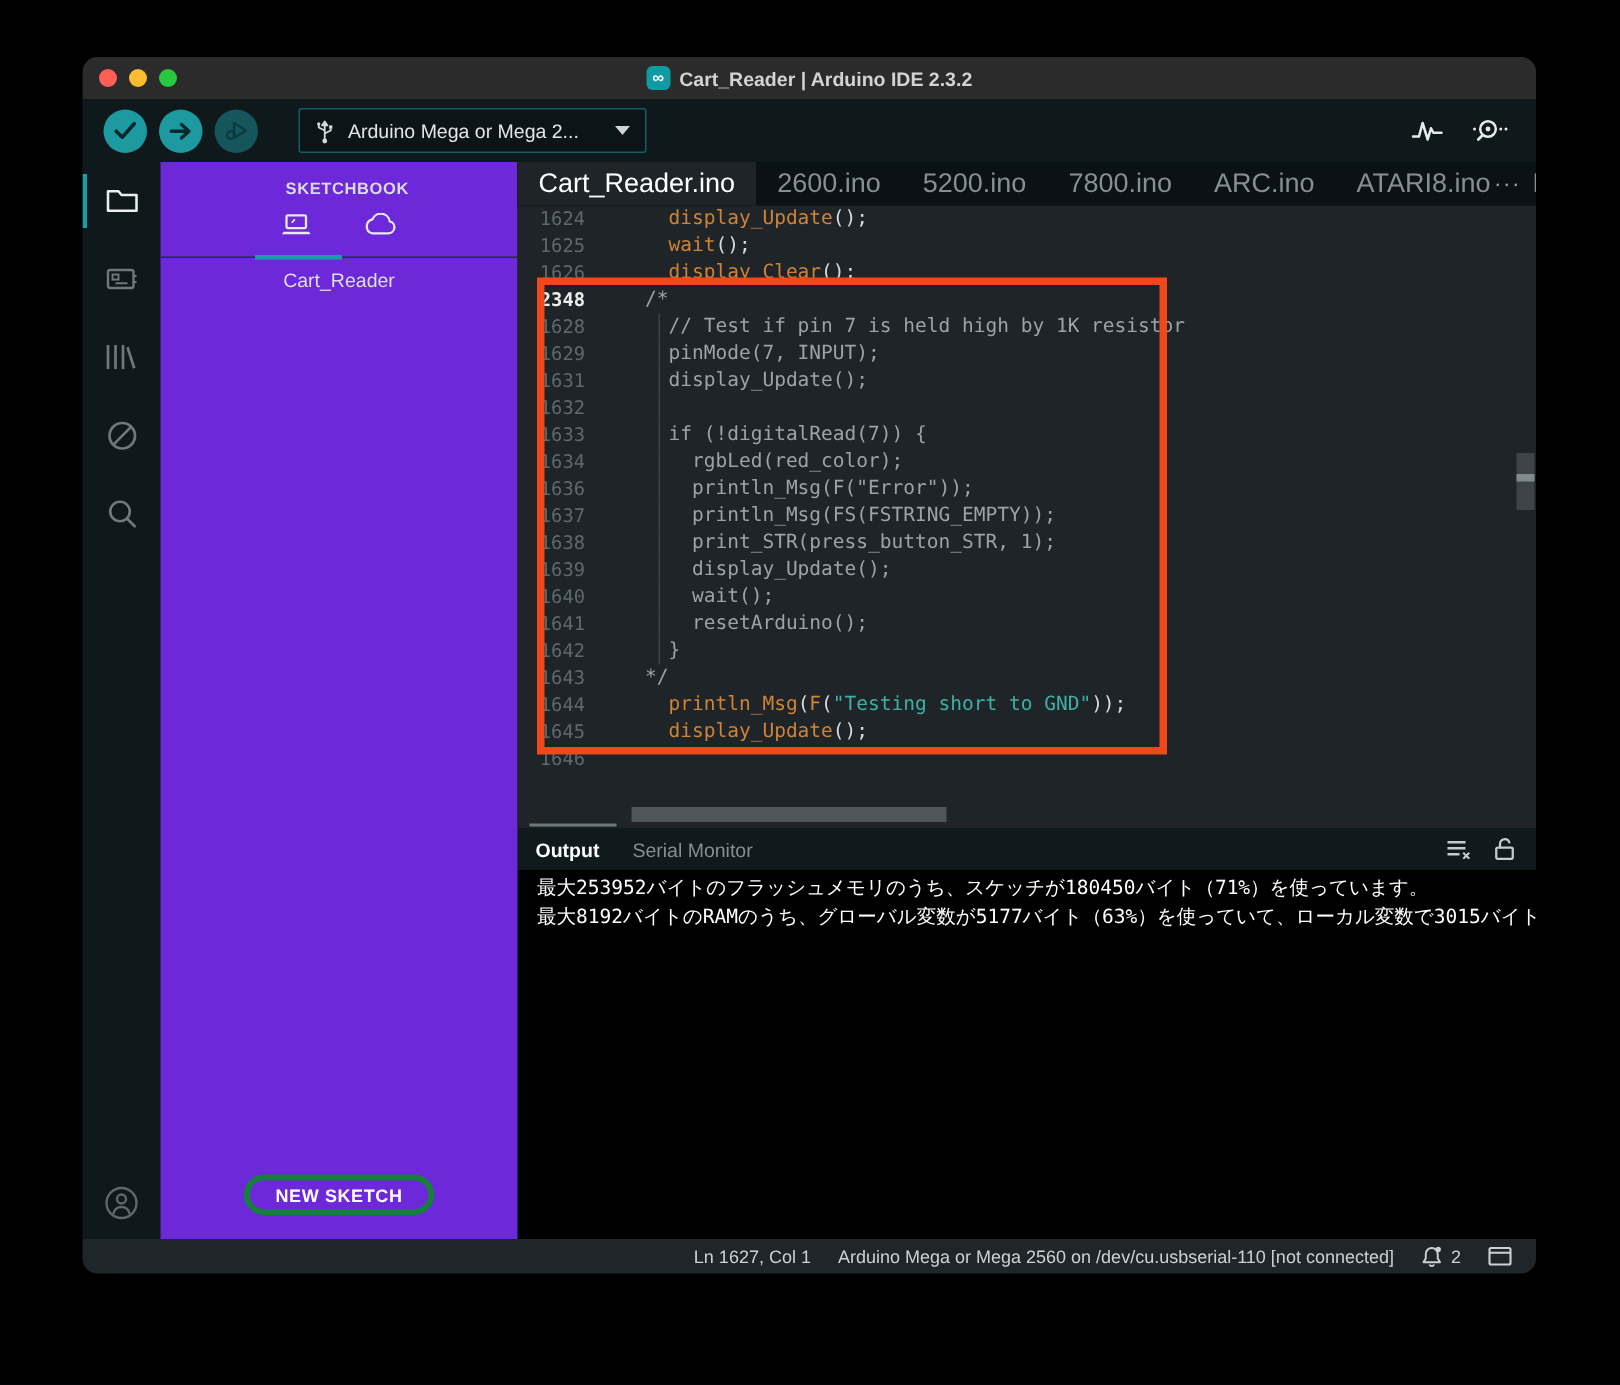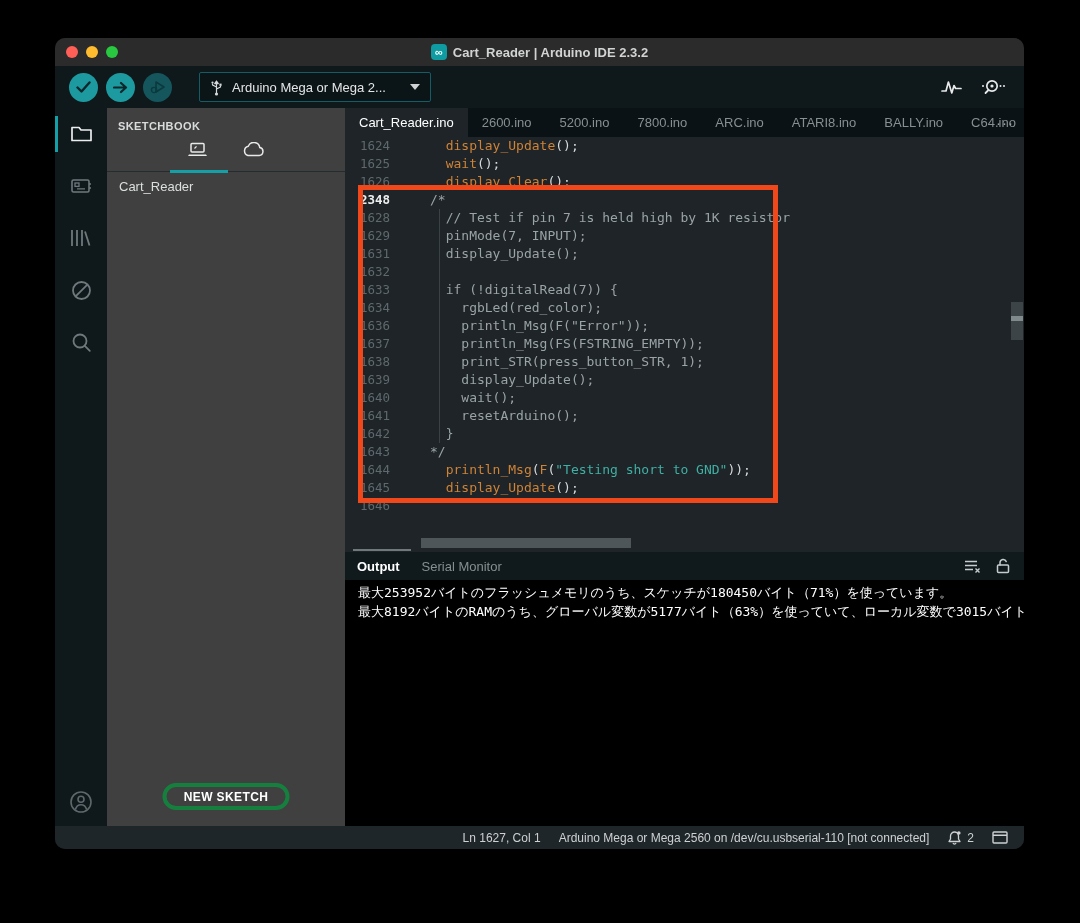--- a/index.html
+++ b/index.html
@@ -25,34 +25,34 @@
     color:#e4e6e6;font-size:13px;}
   .caret-down{margin-left:auto;width:0;height:0;border-left:5px solid transparent;
     border-right:5px solid transparent;border-top:6px solid #cfd3d4;}
   .tb-right{position:absolute;right:18px;top:0;height:42px;display:flex;align-items:center;gap:18px;}
   
   .body{display:flex;height:718px;}
   .activity{width:52px;background:#0f181b;position:relative;display:flex;flex-direction:column;align-items:center;flex:0 0 auto;}
   .act-item{width:52px;height:52px;display:flex;align-items:center;justify-content:center;position:relative;}
   .act-indicator{position:absolute;left:0;top:8px;width:3px;height:36px;background:#14a0a6;}
   .act-account{position:absolute;bottom:11px;left:0;width:52px;display:flex;justify-content:center;}
-  .sidebar{width:238px;background:#404040;position:relative;flex:0 0 auto;}
+  .sidebar{width:238px;background:#6d28d9;position:relative;flex:0 0 auto;text-align:center;}
   .sb-title{padding:12px 0 0 11px;font-size:11px;font-weight:bold;letter-spacing:.4px;color:#d9dcdc;}
   .sb-tabs{position:relative;height:39px;border-bottom:1px solid #242c2f;}
   .sb-tab-local{position:absolute;left:80px;top:10px;}
   .sb-tab-cloud{position:absolute;left:135px;top:10px;}
   .sb-underline{position:absolute;left:63px;bottom:-2px;width:58px;height:3px;background:#14a0a6;}
   .sb-item{padding:7px 12px;font-size:13px;color:#dcdfdf;}
   .new-sketch{position:absolute;bottom:16px;left:50%;transform:translateX(-50%);width:127px;height:27px;
     box-sizing:border-box;border:4px solid #15803d;border-radius:14px;background:transparent;color:#fff;
     font-size:12px;font-weight:bold;letter-spacing:.4px;display:flex;align-items:center;justify-content:center;}
   
   .main{flex:1;display:flex;flex-direction:column;min-width:0;background:#000;}
   .tabbar{height:29px;background:#0a1215;display:flex;position:relative;flex:0 0 auto;}
-  .tab{padding:0 14px;display:flex;align-items:center;font-size:13px;color:#878f92;white-space:nowrap;}
+  .tab{padding:0 14px;display:flex;align-items:center;font-size:18px;color:#878f92;white-space:nowrap;}
   .tab.active{background:#1e2428;color:#fff;}
   .tab-more{position:absolute;right:10px;top:0;height:29px;display:flex;align-items:center;
     color:#9aa2a5;font-size:15px;letter-spacing:1px;}
   
   .editor{height:415px;background:#1e2428;position:relative;overflow:hidden;flex:0 0 auto;
     font-family:"DejaVu Sans Mono", monospace;font-size:13px;}
   .line{height:18px;line-height:18px;display:flex;white-space:pre;gap:16px;}
   .lnum{width:55px;box-sizing:border-box;padding-right:10px;text-align:right;color:#5e696d;font-size:12.5px;flex:0 0 auto;}
   .line.current .lnum{color:#eceeee;font-weight:bold;}
   .lcode{padding-left:14px;position:relative;}

